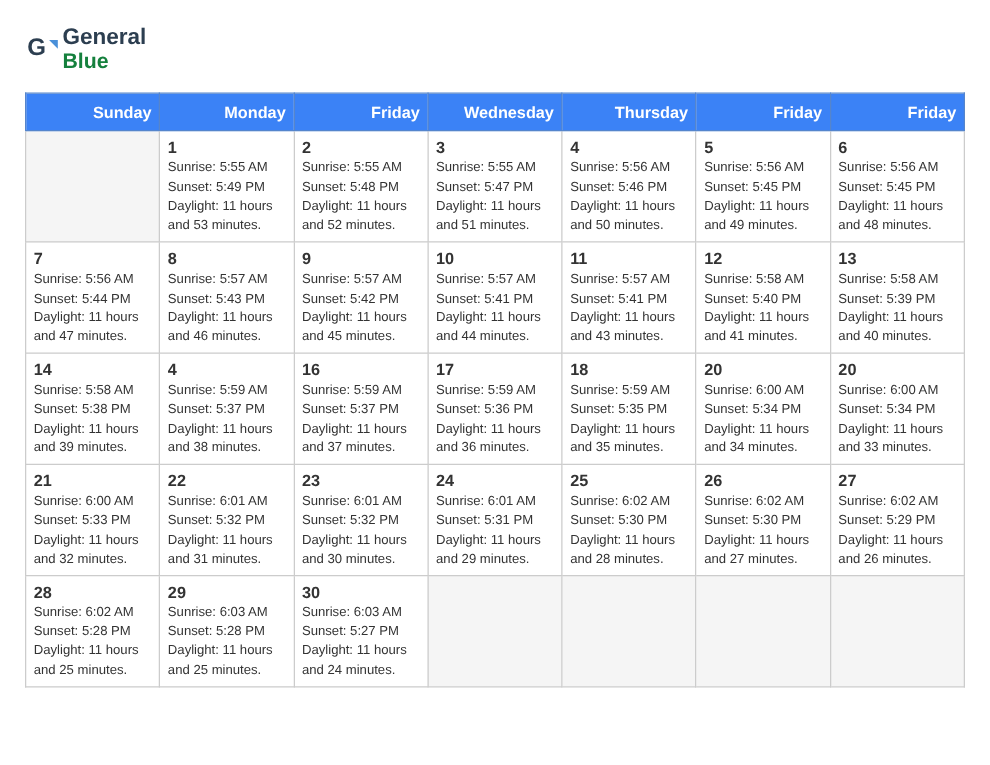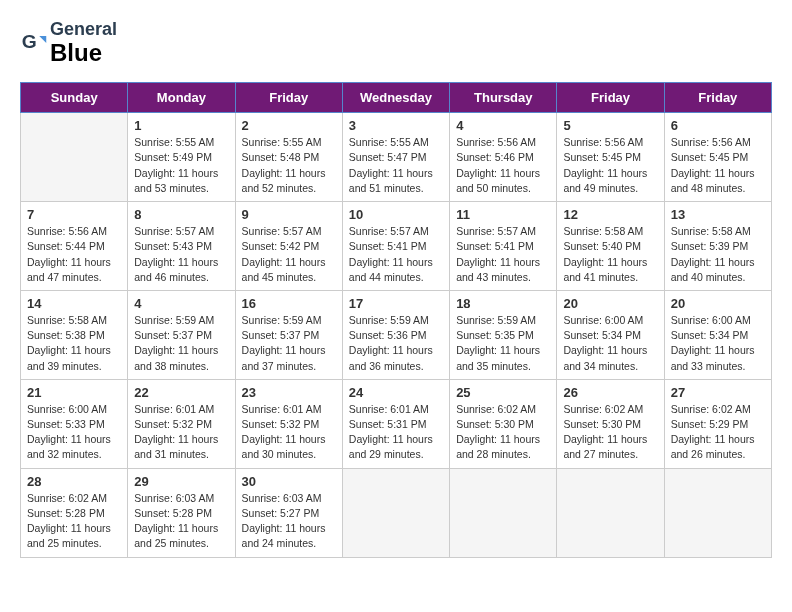--- a/index.html
+++ b/index.html
@@ -35,26 +35,26 @@
     }
     .location {
       font-size: 15px;
       color: #555;
     }
     table {
       width: 100%;
       border-collapse: collapse;
     }
     thead tr th {
-      background-color: #701a75;
+      background-color: #3b82f6;
       color: #fff;
       font-size: 13px;
       font-weight: bold;
       padding: 7px 6px;
-      text-align: center;
+      text-align: right;
       border: 1px solid #5585cc;
       margin-top: 16px;
     }
     tbody tr td {
       border: 1px solid #ccc;
       vertical-align: top;
       padding: 5px 6px;
       width: 14.28%;
       min-height: 80px;
       font-size: 11px;
@@ -83,21 +83,21 @@
 <body>
 
 <div class="header">
   <div class="logo">
     <svg class="logo-icon" viewBox="0 0 32 32">
       <text x="2" y="22" font-size="22" font-weight="bold" fill="#2c3e50">G</text>
       <polygon points="22,8 30,8 30,16" fill="#4a90d9"></polygon>
     </svg>
     <div>
       <div style="font-size:18px;font-weight:bold;color:#2c3e50;line-height:1.1;text-align:center;">General</div>
-      <div style="font-size:24px;font-weight:bold;color:#000000;line-height:1.1;">Blue</div>
+      <div style="font-size:17px;font-weight:bold;color:#15803d;line-height:1.1;">Blue</div>
     </div>
   </div>
   <div class="title-block">
     <div class="month-year"></div>
     <div class="location"></div>
   </div>
 </div>
 
 <table>
   <thead>

